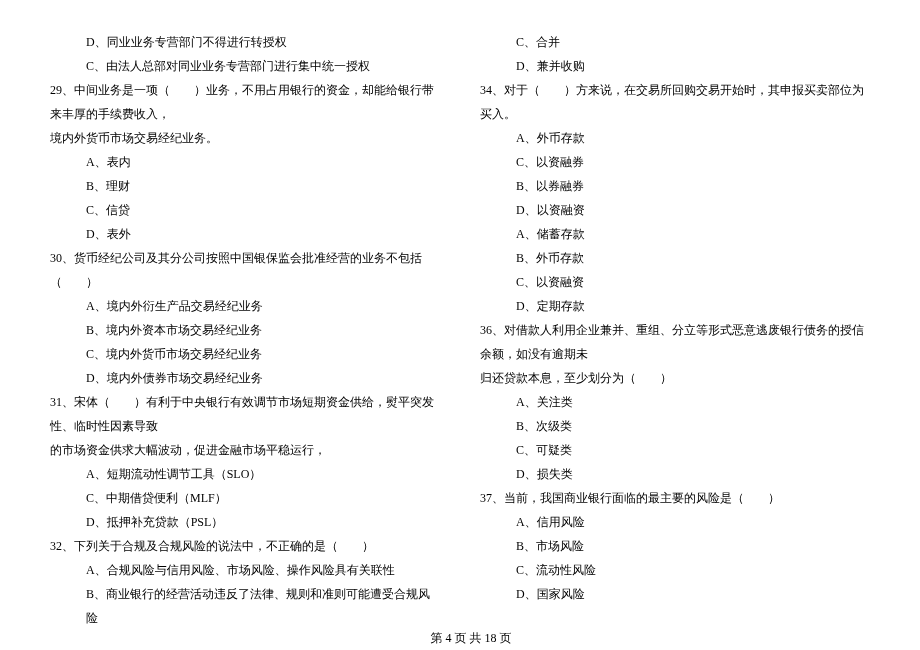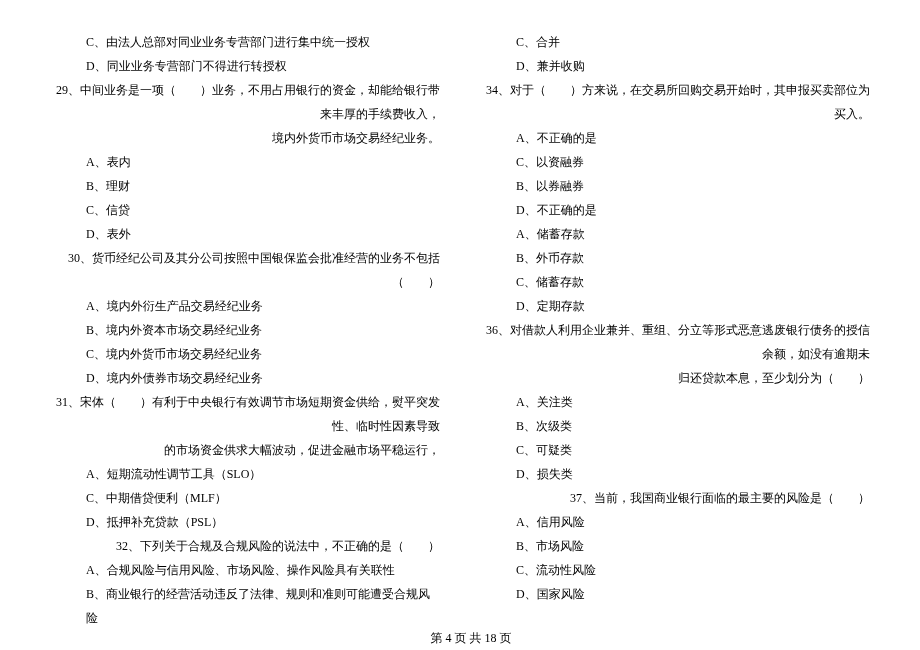--- a/index.html
+++ b/index.html
@@ -28,38 +28,37 @@
       padding-right: 20px;
     }
     .col-right {
       padding-left: 20px;
     }
     .option {
       padding-left: 3em;
     }
     .question {
       padding-left: 0;
-      text-align: right;
     }
     .footer {
       position: absolute;
       bottom: 3px;
       width: 100%;
       text-align: center;
       font-size: 12px;
       margin-left: 11px;
     }
   </style>
 </head>
 <body>
 
 <div class="page">
   <div class="column col-left">
+    <div class="option">D、同业业务专营部门不得进行转授权</div>
     <div class="option">C、由法人总部对同业业务专营部门进行集中统一授权</div>
-    <div class="option">D、同业业务专营部门不得进行转授权</div>
 
     <div class="question">29、中间业务是一项（　　）业务，不用占用银行的资金，却能给银行带来丰厚的手续费收入，</div>
     <div class="question">境内外货币市场交易经纪业务。</div>
     <div class="option">A、表内</div>
     <div class="option">B、理财</div>
     <div class="option">C、信贷</div>
     <div class="option">D、表外</div>
 
     <div class="question">30、货币经纪公司及其分公司按照中国银保监会批准经营的业务不包括（　　）</div>
     <div class="option">A、境内外衍生产品交易经纪业务</div>
@@ -77,28 +76,28 @@
     <div class="option">A、合规风险与信用风险、市场风险、操作风险具有关联性</div>
     <div class="option">B、商业银行的经营活动违反了法律、规则和准则可能遭受合规风险</div>
 
   </div>
 
   <div class="column col-right">
     <div class="option">C、合并</div>
     <div class="option">D、兼并收购</div>
 
     <div class="question">34、对于（　　）方来说，在交易所回购交易开始时，其申报买卖部位为买入。</div>
-    <div class="option">A、不正确的是</div>
+    <div class="option">A、外币存款</div>
     <div class="option">C、以资融券</div>
     <div class="option">B、以券融券</div>
-    <div class="option">D、不正确的是</div>
+    <div class="option">D、以资融资</div>
 
     <div class="option">A、储蓄存款</div>
     <div class="option">B、外币存款</div>
-    <div class="option">C、储蓄存款</div>
+    <div class="option">C、以资融资</div>
     <div class="option">D、定期存款</div>
 
     <div class="question">36、对借款人利用企业兼并、重组、分立等形式恶意逃废银行债务的授信余额，如没有逾期未</div>
     <div class="question">归还贷款本息，至少划分为（　　）</div>
     <div class="option">A、关注类</div>
     <div class="option">B、次级类</div>
     <div class="option">C、可疑类</div>
     <div class="option">D、损失类</div>
 
     <div class="question">37、当前，我国商业银行面临的最主要的风险是（　　）</div>

